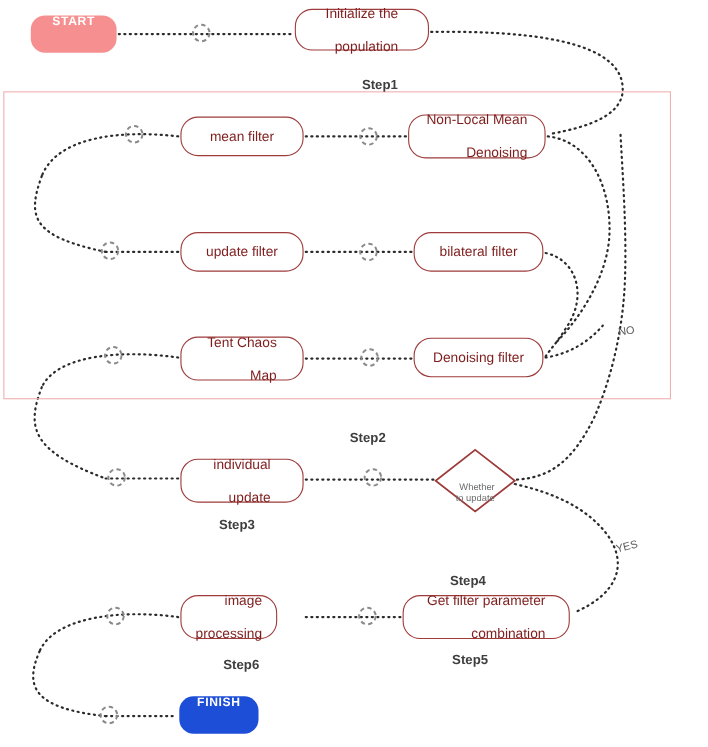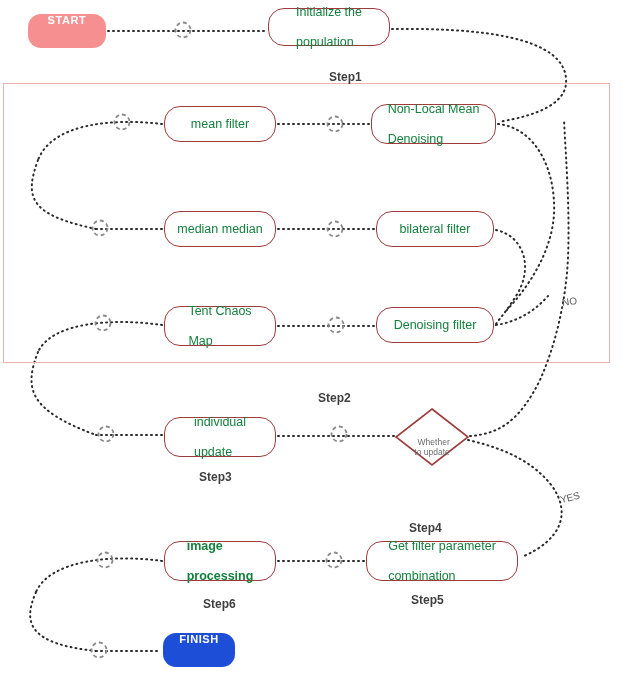--- a/index.html
+++ b/index.html
@@ -27,27 +27,27 @@
     height: 679px;
     pointer-events: none;
   }
   
   .node {
     position: absolute;
     box-sizing: border-box;
     border: 1.6px solid #9e3b3b;
     border-radius: 16px;
     background: #ffffff;
-    color: #15803d;
+    color: #7f1d1d;
     font-size: 12.5px;
     line-height: 15px;
     display: flex;
     align-items: center;
     justify-content: center;
-    text-align: left;
+    text-align: right;
     z-index: 4;
   }
   .node span { display: block; padding: 0 6px; }
 
   
   .terminal {
     position: absolute;
     box-sizing: border-box;
     border-radius: 13px;
     display: flex;
@@ -196,21 +196,21 @@
       <span>Non-Local Mean</span><br>
       <span>Denoising</span>
     </span>
   </div>
 
   <div class="node" style="left:164px; top:106px; width:112px; height:36px;">
     <span>mean filter</span>
   </div>
 
   <div class="node" style="left:164px; top:211px; width:112px; height:36px;">
-    <span>median median</span>
+    <span>update filter</span>
   </div>
 
   <div class="node" style="left:376px; top:211px; width:118px; height:36px;">
     <span>bilateral filter</span>
   </div>
 
   <div class="node" style="left:164px; top:306px; width:112px; height:40px;">
     <span>
       <span>Tent Chaos</span><br>
       <span>Map</span>
@@ -221,21 +221,21 @@
     <span>Denoising filter</span>
   </div>
 
   <div class="node" style="left:164px; top:417px; width:112px; height:40px;">
     <span>
       <span>individual</span><br>
       <span>update</span>
     </span>
   </div>
 
-  <div class="node" style="left:164px; top:541px; width:112px; height:40px;font-weight:bold;">
+  <div class="node" style="left:164px; top:541px; width:88px; height:40px;">
     <span>
       <span>image</span><br>
       <span>processing</span>
     </span>
   </div>
 
   <div class="node" style="left:366px; top:541px; width:152px; height:40px;">
     <span>
       <span>Get filter parameter</span><br>
       <span>combination</span>

